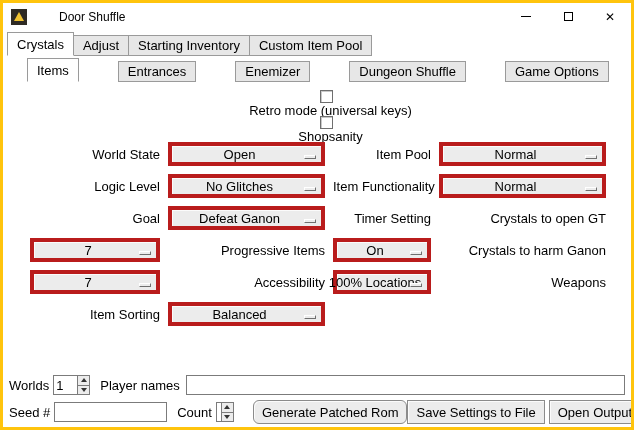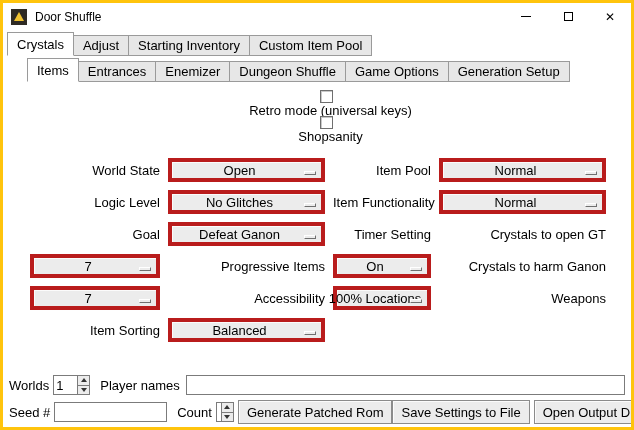--- a/index.html
+++ b/index.html
@@ -14,41 +14,42 @@
     overflow: hidden;
     font-size: 13px;
   }
 
   
   .titlebar {
     height: 27px;
     background: #ffffff;
     display: flex; align-items: center;
     padding-left: 8px;
+    gap: 24px;
   }
   .app-icon {
     width: 16px; height: 16px; margin-right: 8px;
     background: #2e2a24; position: relative; flex: 0 0 auto;
   }
   .app-icon::before {
     content: ""; position: absolute; left: 3px; top: 3px;
     border-left: 5px solid transparent; border-right: 5px solid transparent;
     border-bottom: 9px solid #f0c230;
   }
   .title-text { font-size: 12px; }
   .win-controls { margin-left: auto; display: flex; height: 100%; }
   .win-btn { width: 42px; height: 100%; display: flex; align-items: center; justify-content: center; cursor: default; }
   .min-glyph { width: 10px; height: 1px; background: #000; }
   .max-glyph { width: 9px; height: 9px; border: 1px solid #000; }
   .close-glyph { font-size: 12px; line-height: 1; }
 
   
   .tabs { display: flex; align-items: flex-end; }
   .tabs-outer { margin: 2px 0 0 4px; }
-  .tabs-inner { margin: 2px 0 0 24px; }
+  .tabs-inner { margin: 2px 0 0 24px; gap: 40px; }
   .tab {
     background: #e7e7e7;
     border: 1px solid #9a9a9a;
     height: 21px; padding: 3px 9px 3px;
     line-height: 14px; margin-right: -1px;
     white-space: nowrap;
   }
   .tab.selected {
     background: #ffffff;
     border-bottom-color: #ffffff;
@@ -62,21 +63,21 @@
   .check-row.second { margin-top: 12px; }
   .checkbox {
     width: 13px; height: 13px; background: #ffffff;
     border: 1px solid #6f6f6f;
     box-shadow: inset 1px 1px 0 #c9c9c9;
     margin-right: 8px; flex: 0 0 auto;
   }
 
   
   .settings {
-    margin: 28px 0 0 27px;
+    margin: 12px 0 0 27px;
     display: grid;
     grid-template-columns: 130px 157px 98px 167px;
     column-gap: 7px; row-gap: 7px;
     align-items: center;
     gap: 8px;
   }
   .slabel { text-align: right; white-space: nowrap; }
   .dropdown {
     position: relative; height: 24px;
     background: #ececec;
@@ -119,21 +120,21 @@
   .seed-input { width: 113px; }
 
   .btn {
     height: 24px; background: #ececec;
     border: 1px solid #8b8b8b;
     box-shadow: inset 1px 1px 0 #fbfbfb;
     font-family: inherit; font-size: 13px;
     padding: 0 8px; white-space: nowrap; cursor: default;
   }
 
-  .ml4 { margin-left: 4px; } .ml6 { margin-left: 4px; } .ml10 { margin-left: 10px; }
+  .ml4 { margin-left: 4px; } .ml6 { margin-left: 19px; border-radius: 6px; } .ml10 { margin-left: 10px; }
   .mr4 { margin-right: 4px; } .mr6 { margin-right: 6px; }
   .push-right { margin-left: auto; }
 </style>
 </head>
 <body>
 
 <div class="window">
 
   <div class="titlebar">
     <div class="app-icon"></div>

